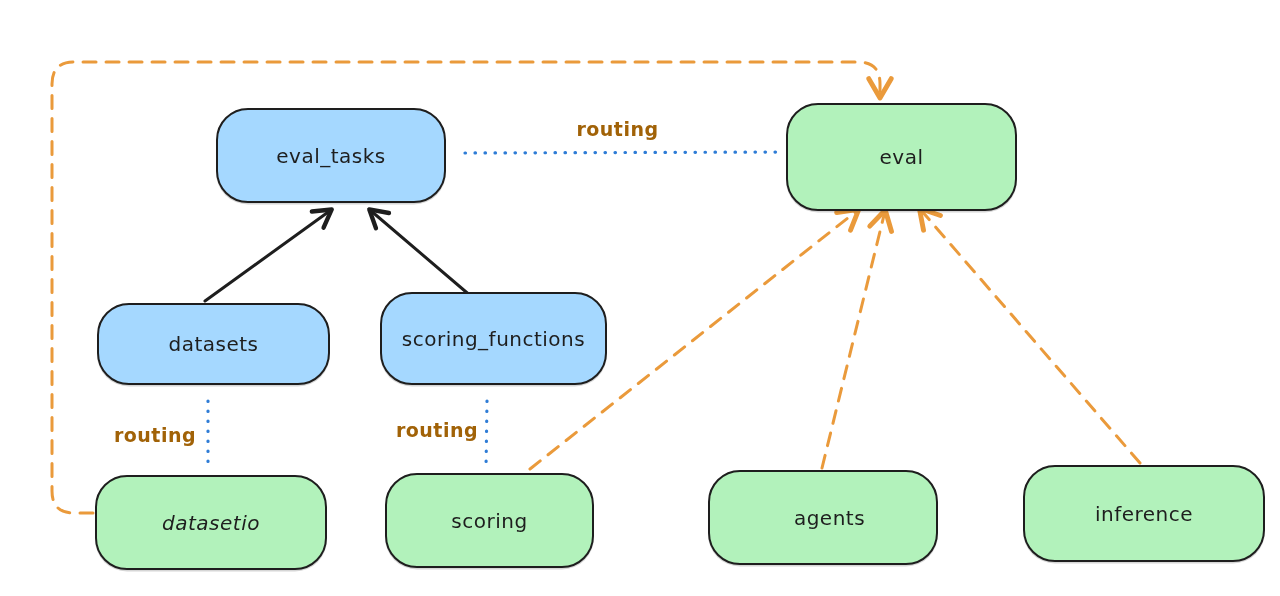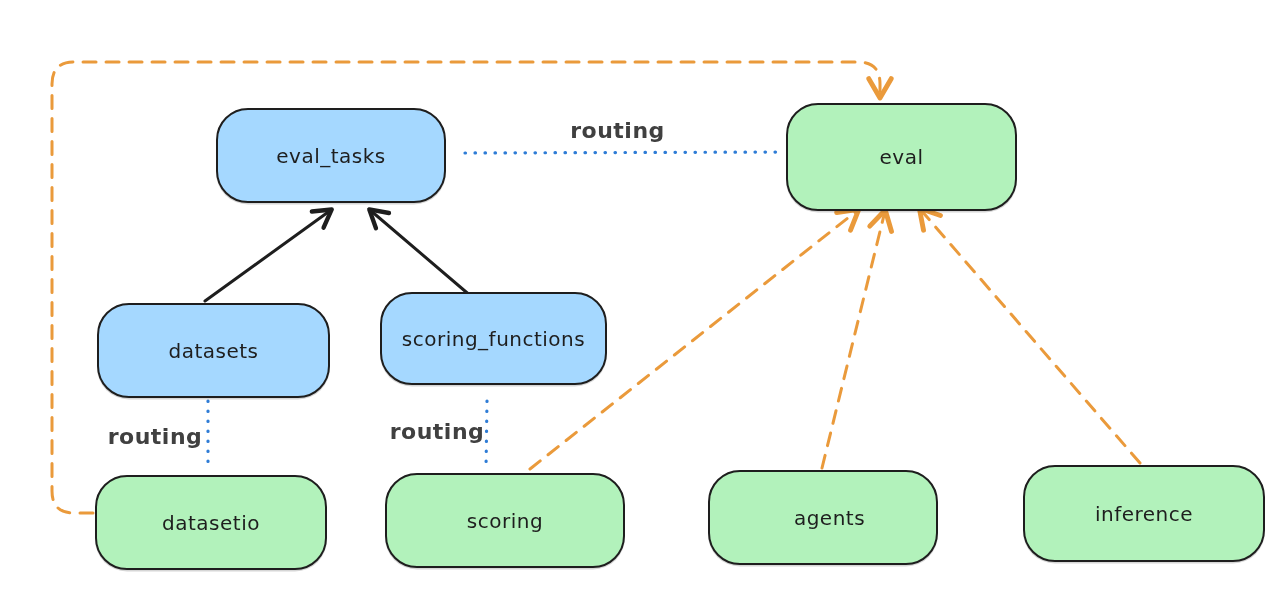--- a/index.html
+++ b/index.html
@@ -32,22 +32,22 @@
     justify-content: center;
     font-size: 20px;
     color: #1e1e1e;
     letter-spacing: 0.5px;
     box-shadow: 0 1.5px 0 rgba(30,30,30,0.18);
   }
   .node.blue  { background: #a5d8ff; }
   .node.green { background: #b2f2bb; }
   .edge-label {
     position: absolute;
-    color: #404040;
-    font-size: 22px;
+    color: #a16207;
+    font-size: 19px;
     font-weight: 600;
     letter-spacing: 0.5px;
     text-align: center;
   }
 </style>
 </head>
 <body>
 
 <div class="canvas">
 
@@ -75,33 +75,33 @@
   </svg>
 
   <div class="node blue" style="left:216px; top:108px; width:230px; height:95px;">
     <span>eval_tasks</span>
   </div>
 
   <div class="node green" style="left:786px; top:103px; width:231px; height:108px;">
     <span>eval</span>
   </div>
 
-  <div class="node blue" style="left:97px; top:303px; width:233px; height:95px;justify-content:center;">
+  <div class="node blue" style="left:97px; top:303px; width:233px; height:82px;justify-content:center;">
     <span>datasets</span>
   </div>
 
   <div class="node blue" style="left:380px; top:292px; width:227px; height:93px;">
     <span>scoring_functions</span>
   </div>
 
-  <div class="node green" style="left:95px; top:475px; width:232px; height:95px;">
+  <div class="node green" style="left:95px; top:475px; width:232px; height:95px;font-style:italic;">
     <span>datasetio</span>
   </div>
 
-  <div class="node green" style="left:385px; top:473px; width:240px; height:95px;">
+  <div class="node green" style="left:385px; top:473px; width:209px; height:95px;">
     <span>scoring</span>
   </div>
 
   <div class="node green" style="left:708px; top:470px; width:230px; height:95px;padding-left:13px;">
     <span>agents</span>
   </div>
 
   <div class="node green" style="left:1023px; top:465px; width:242px; height:97px;">
     <span>inference</span>
   </div>

